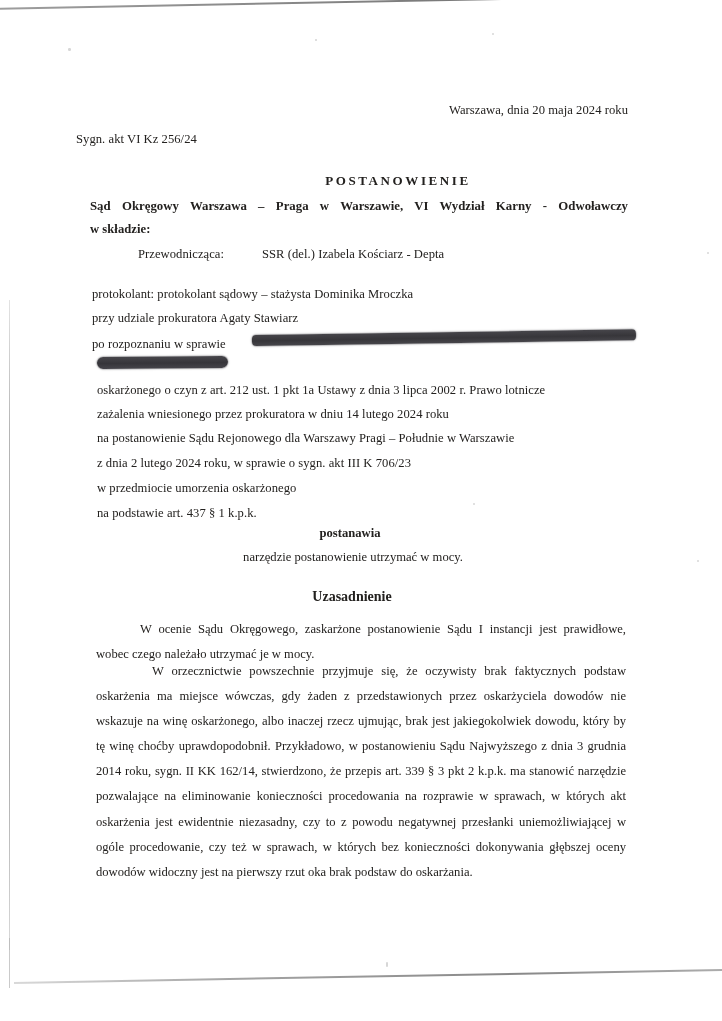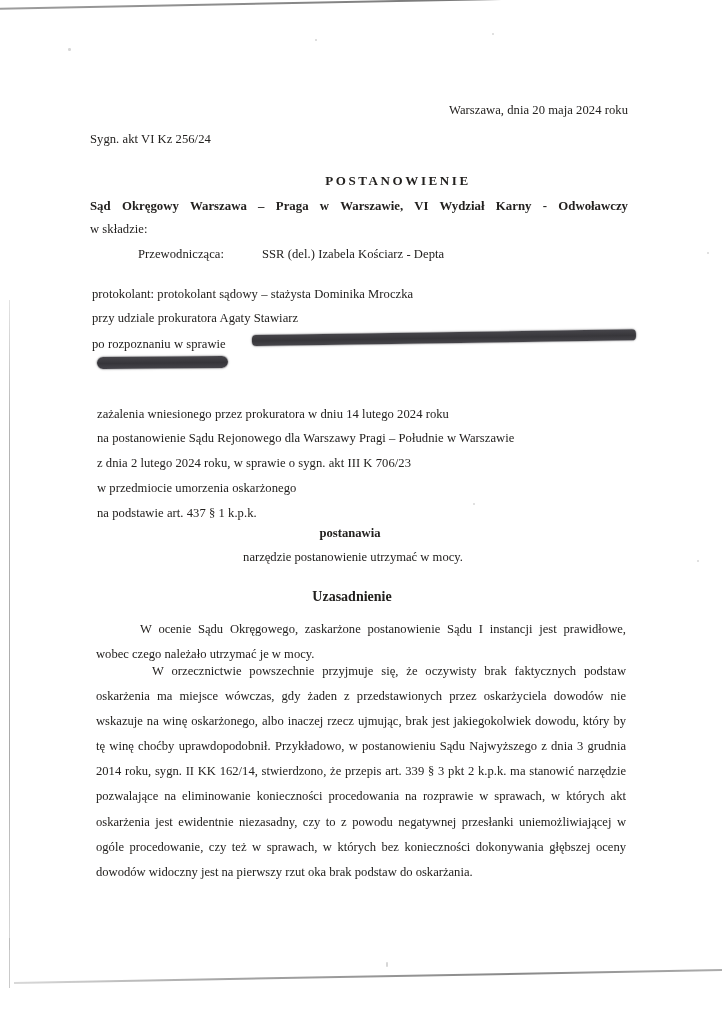--- a/index.html
+++ b/index.html
@@ -76,41 +76,41 @@
   .blk {
     position: absolute;
     font-size: 12.6px;
   }
 
   #date-line {
     left: 0; top: 103px; width: 628px;
     text-align: right;
     font-size: 12.6px;
   }
-  #case-number { left: 90px; top: 132px; text-align: right; }
+  #case-number { left: 76px; top: 132px; text-align: right; }
 
   #doc-title {
     left: 0; top: 173px; width: 710px;
     text-align: center;
     font-weight: bold;
     font-size: 13px;
     letter-spacing: 2.6px;
     padding-left: 43px;
   }
 
   #court-line {
     left: 90px; top: 198px; width: 538px;
     font-weight: bold;
     font-size: 12.8px;
     text-align: justify;
     text-align-last: justify;
     line-height: 16px;
   }
 
-  #composition-label { left: 90px; top: 222px; }
+  #composition-label { left: 90px; top: 222px; font-weight: bold; }
   #presiding-role { left: 138px; top: 247px; }
   #presiding-name { left: 262px; top: 247px; }
 
   #clerk-line { left: 92px; top: 287px; }
   #prosecutor-line { left: 92px; top: 311px; }
   #recognition-line { left: 92px; top: 337px; }
 
   
   .redaction {
     position: absolute;
@@ -210,20 +210,21 @@
 
   <div class="tx" id="clerk-line">protokolant: protokolant sądowy – stażysta Dominika Mroczka</div>
 
   <div class="tx" id="prosecutor-line">przy udziale prokuratora Agaty Stawiarz</div>
 
   <div class="tx" id="recognition-line">po rozpoznaniu w sprawie</div>
 
   <div class="redaction" id="redaction-bar-1"></div>
   <div class="redaction" id="redaction-bar-2"></div>
 
+  <div class="tx" id="charge-line">oskarżonego o czyn z art. 212 ust. 1 pkt 1a Ustawy z dnia 3 lipca 2002 r. Prawo lotnicze</div>
 
   <div class="tx" id="appeal-line">zażalenia wniesionego przez prokuratora w dniu 14 lutego 2024 roku</div>
 
   <div class="tx" id="appealed-ruling">na postanowienie Sądu Rejonowego dla Warszawy Pragi – Południe w Warszawie</div>
 
   <div class="tx" id="ruling-date-line">z dnia 2 lutego 2024 roku, w sprawie o sygn. akt III K 706/23</div>
 
   <div class="tx" id="subject-line">w przedmiocie umorzenia oskarżonego</div>
 
   <div class="tx" id="legal-basis-line">na podstawie art. 437 § 1 k.p.k.</div>

